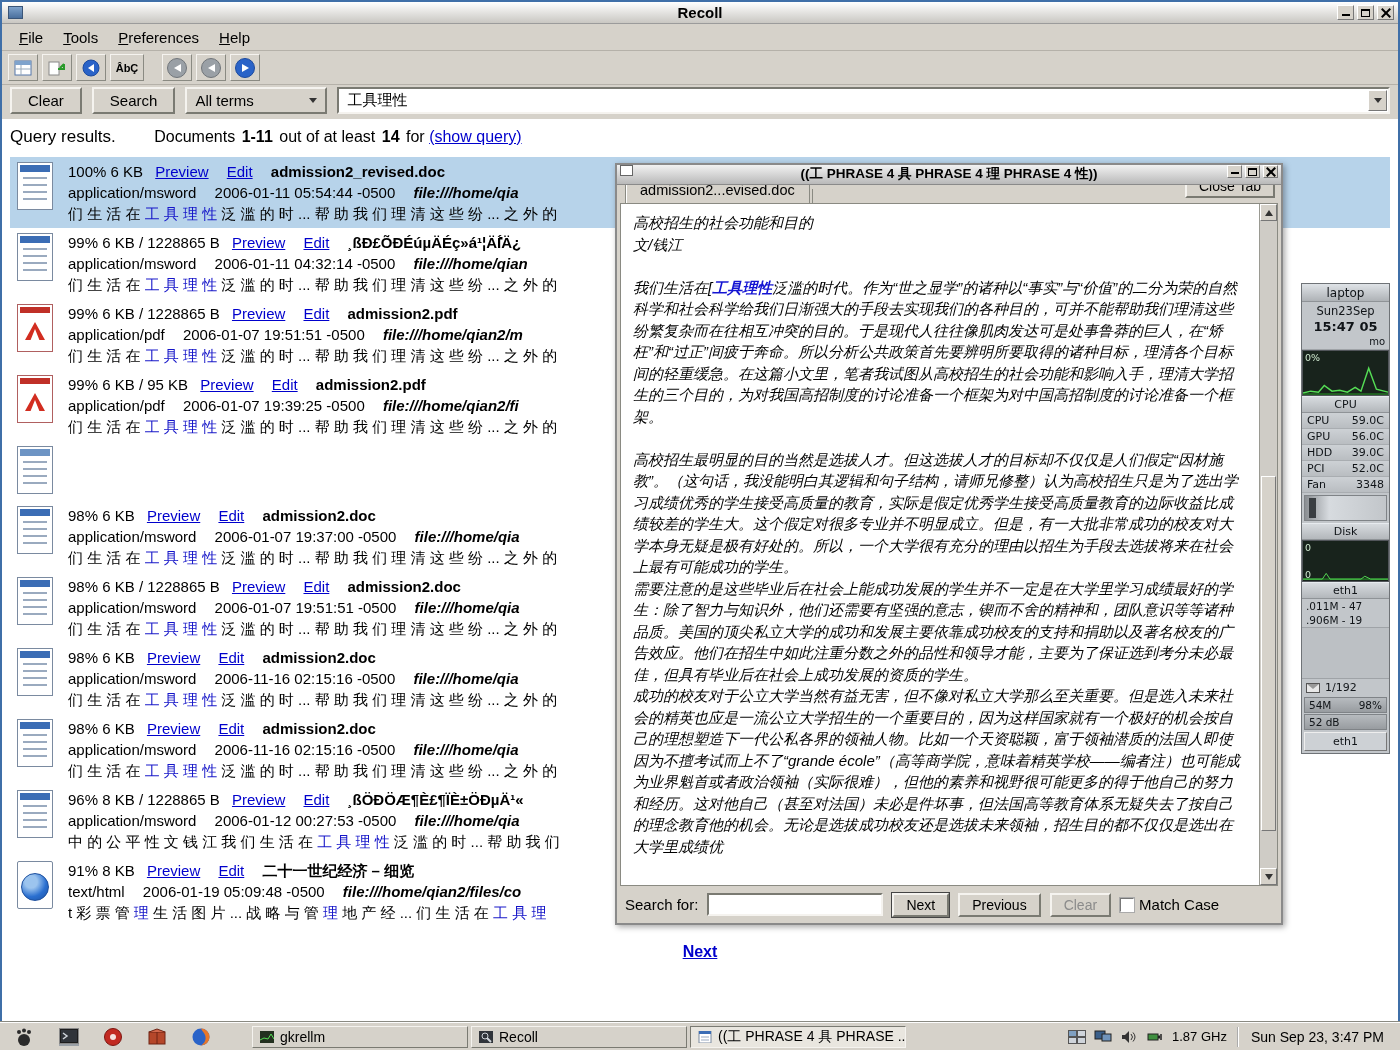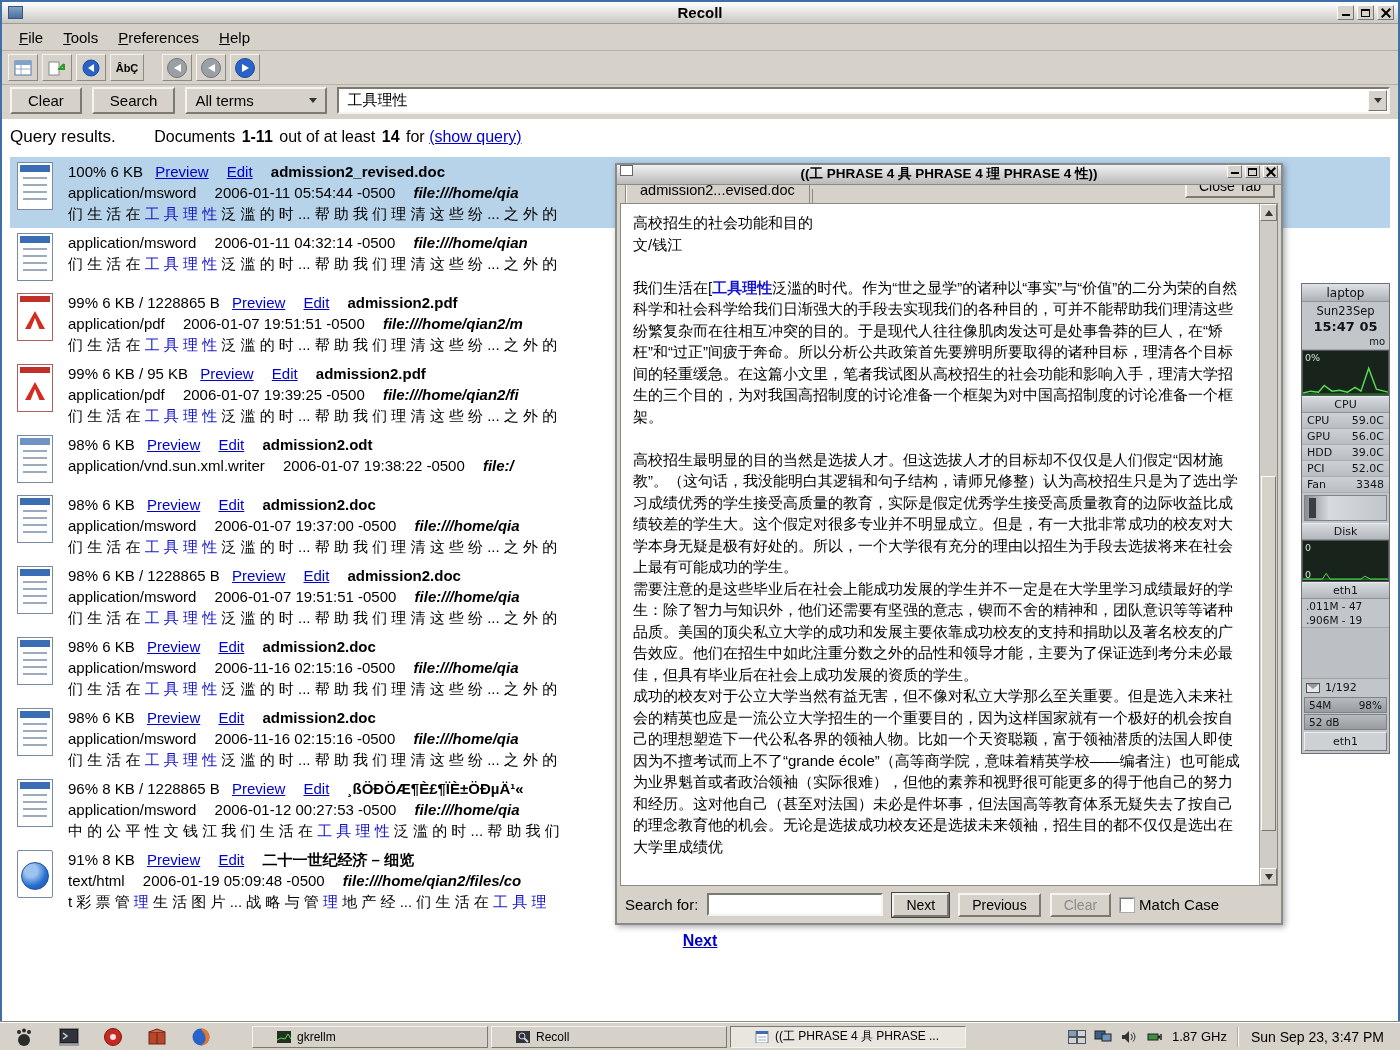--- a/index.html
+++ b/index.html
@@ -92,21 +92,21 @@
     background:#d6d2ca; border:2px solid #8a8a8a; box-shadow:2px 2px 6px rgba(0,0,0,.35); }
   .pv-titlebar { height:20px; background:linear-gradient(#f2f2f2,#b9b9b9); display:flex; align-items:flex-start; padding:0 3px; position:relative; border-bottom:1px solid #8a8a8a; flex:0 0 auto; }
   .pv-titlebar .title { position:absolute; left:0; right:0; text-align:center; font-weight:bold; font-size:13.5px; }
   .pv-titlebar .wc { width:15px; height:13px; }
   .pv-icon { width:13px; height:11px; background:#fff; border:1px solid #666; }
   .pv-tabrow { height:18px; display:flex; align-items:flex-end; padding:3px 6px 0 8px; flex:0 0 auto; }
   .pv-tab { padding:4px 14px 5px; font-size:14.5px; background:#d6d2ca; border:1px solid #8a8a82; border-bottom:none;
     border-top-left-radius:3px; border-top-right-radius:3px; box-shadow:inset 1px 1px 0 #fff; }
   .pv-tab-spur { width:6px; height:14px; border-left:1px solid #8a8a82; margin:0 0 0 2px; }
   .pv-closetab { margin-left:auto; margin-bottom:5px; }
-  .pv-body { flex:1; display:flex; margin:0 3px; background:#fff; border:1px solid #8a8a82; overflow:hidden; }
+  .pv-body { flex:1; display:flex; margin:0 3px; background:#fff; border:1px solid #8a8a82; overflow:hidden;font-style:italic; }
   .pv-text { flex:1; padding:8px 12px; font-size:15px; line-height:21.5px; overflow:hidden; }
   .pv-par { min-height:21.5px; }
   .term-hl { color:#1414d2; font-weight:bold; }
   .pv-scroll { width:18px; background:#cfccc6; border-left:1px solid #9a9a92; display:flex; flex-direction:column; position:relative; flex:0 0 auto; }
   .sb-btn { height:17px; background:#d6d2ca; display:flex; align-items:center; justify-content:center;
     border-top:1px solid #fff; border-left:1px solid #fff; border-bottom:1px solid #777; border-right:1px solid #777; }
   .sb-up { width:0; height:0; border-left:4px solid transparent; border-right:4px solid transparent; border-bottom:6px solid #333; }
   .sb-down { width:0; height:0; border-left:4px solid transparent; border-right:4px solid transparent; border-top:6px solid #333; }
   .sb-thumb { position:absolute; left:1px; right:1px; top:40%; height:52%; background:#d6d2ca;
     border-top:1px solid #fff; border-left:1px solid #fff; border-bottom:1px solid #777; border-right:1px solid #777; }
@@ -136,21 +136,21 @@
   .gk-spacer { height:52px; border-top:1px solid #9fa3a7; border-bottom:1px solid #9fa3a7; background:#bcc0c4; }
   .gk-mail { display:flex; align-items:center; gap:5px; padding:2px 4px; }
   .envelope { width:14px; height:10px; background:#e8e8e8; border:1px solid #555; position:relative; }
   .envelope::after { content:""; position:absolute; left:0; top:0; width:0; height:0; border-left:6px solid transparent; border-right:6px solid transparent; border-top:5px solid #999; }
   .gk-timer { text-align:center; margin:2px; padding:2px 0; background:#cdd1d5; border-top:1px solid #eee; border-left:1px solid #eee; border-bottom:1px solid #777; border-right:1px solid #777; font-size:11px; }
   
   #taskbar { position:absolute; left:0; right:0; bottom:0; height:28px; background:#d6d2ca; border-top:1px solid #fdfdfd; box-shadow:0 -1px 0 #8a8a82;
     display:flex; align-items:center; padding:0 6px; }
   .launchers { display:flex; align-items:center; gap:22px; padding:0 14px 0 8px; margin-right:26px; }
   .launcher { width:22px; height:22px; display:flex; align-items:center; justify-content:center; }
-  .task-btn { width:236px; height:22px; margin-right:3px; display:flex; align-items:center; gap:6px; padding:0 24px; font-size:12px;
+  .task-btn { width:216px; height:22px; margin-right:3px; display:flex; align-items:center; gap:6px; padding:0 7px; font-size:14px;
     white-space:nowrap; overflow:hidden; background:#d6d2ca;
     border-top:1px solid #f5f3ef; border-left:1px solid #f5f3ef; border-bottom:1px solid #7a7a72; border-right:1px solid #7a7a72; }
   .task-btn.active { background:#e9e6df; border-top:1px solid #7a7a72; border-left:1px solid #7a7a72; border-bottom:1px solid #f5f3ef; border-right:1px solid #f5f3ef; }
   .task-ico { width:14px; height:12px; flex:0 0 auto; }
   .tray { margin-left:auto; display:flex; align-items:center; gap:8px; }
   .tray-ico { width:18px; height:16px; display:flex; align-items:center; justify-content:center; }
   .freq { font-size:13px; white-space:nowrap; }
   .clock { margin-left:10px; padding:2px 10px 2px 12px; border-left:2px groove #fff; font-size:14px; white-space:nowrap; }
 </style>
 </head>
@@ -265,20 +265,26 @@
       </div>
       <div class="r-snippet"><span>们 生 活 在 </span><span class="hl">工 具 理 性</span><span> 泛 滥 的 时 ... 帮 助 我 们 理 清 这 些 纷 ... 之 外 的</span></div>
     </div>
   </div>
         <div class="result-row">
     <div class="r-icon icon-doc">
       <div class="page"></div>
             <div class="page-detail"></div>
     </div>
     <div class="r-body">
+      <div class="r-line1">
+        <span class="r-rank">99% 6 KB / 1228865 B</span>
+        <span class="r-link">Preview</span>
+        <span class="r-link">Edit</span>
+        <span class="r-title">¸ßÐ£ÕÐÉúµÄÉç»á¹¦ÄܺÍÄ¿</span>
+      </div>
       <div class="r-line2">
         <span>application/msword</span>
         <span class="r-date">2006-01-11 04:32:14 -0500</span>
         <span class="r-url">file:///home/qian</span>
       </div>
       <div class="r-snippet"><span>们 生 活 在 </span><span class="hl">工 具 理 性</span><span> 泛 滥 的 时 ... 帮 助 我 们 理 清 这 些 纷 ... 之 外 的</span></div>
     </div>
   </div>
         <div class="result-row">
     <div class="r-icon icon-pdf">
@@ -317,34 +323,20 @@
         <span class="r-date">2006-01-07 19:39:25 -0500</span>
         <span class="r-url">file:///home/qian2/fi</span>
       </div>
       <div class="r-snippet"><span>们 生 活 在 </span><span class="hl">工 具 理 性</span><span> 泛 滥 的 时 ... 帮 助 我 们 理 清 这 些 纷 ... 之 外 的</span></div>
     </div>
   </div>
         <div class="result-row">
     <div class="r-icon icon-odt">
       <div class="page"></div>
             <div class="page-detail"></div>
-    </div>
-    <div class="r-body">
-      <div class="r-line1">
-        <span class="r-rank">98% 6 KB</span>
-        <span class="r-link">Preview</span>
-        <span class="r-link">Edit</span>
-        <span class="r-title">admission2.odt</span>
-      </div>
-      <div class="r-line2">
-        <span>application/vnd.sun.xml.writer</span>
-        <span class="r-date">2006-01-07 19:38:22 -0500</span>
-        <span class="r-url">file:/</span>
-      </div>
-
     </div>
   </div>
         <div class="result-row">
     <div class="r-icon icon-doc">
       <div class="page"></div>
             <div class="page-detail"></div>
     </div>
     <div class="r-body">
       <div class="r-line1">
         <span class="r-rank">98% 6 KB</span>

